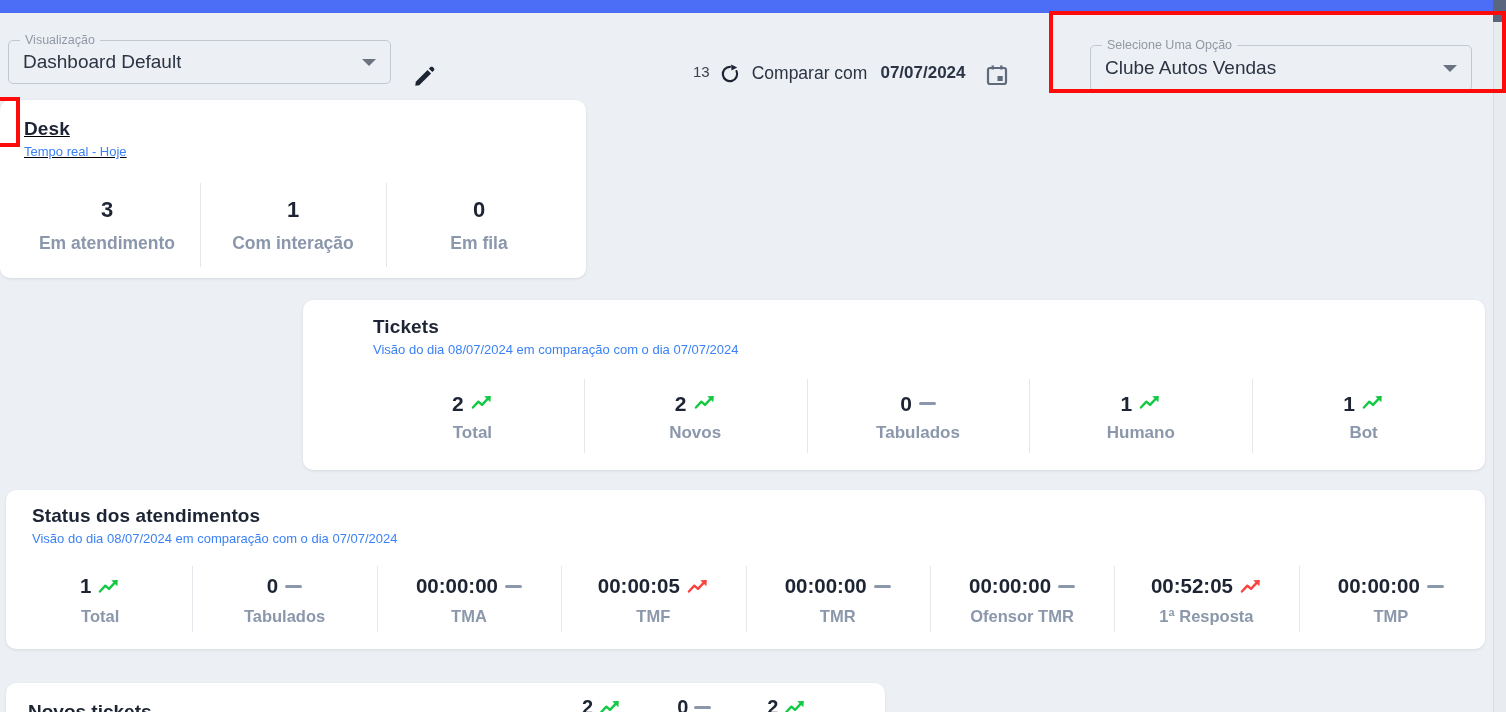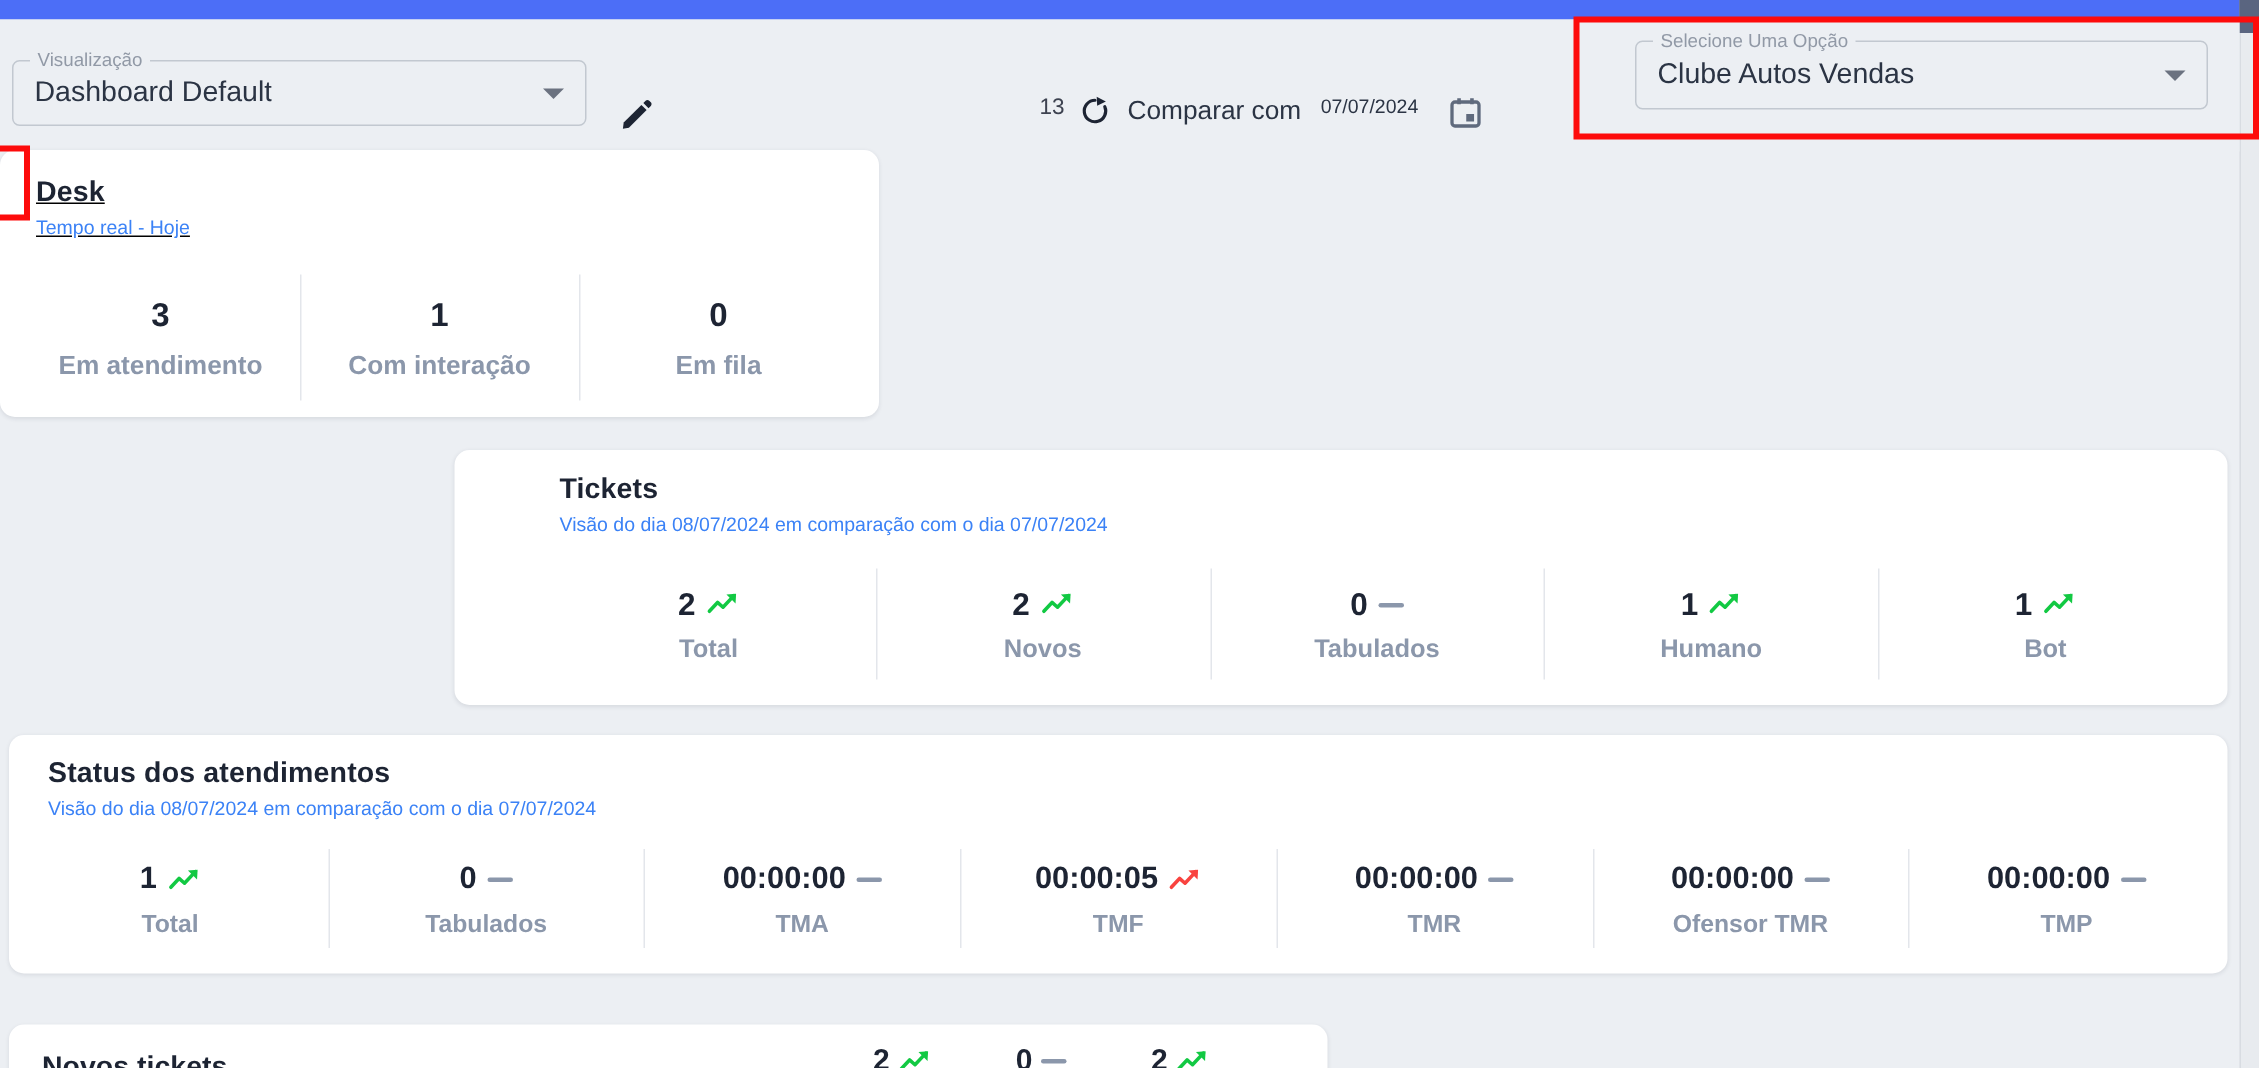--- a/index.html
+++ b/index.html
@@ -93,21 +93,21 @@
   .mui-select .caret {
     position: absolute;
     right: 14px;
     width: 0; height: 0;
     border-left: 7px solid transparent;
     border-right: 7px solid transparent;
     border-top: 7px solid #6b7280;
   }
 
   #viz-select { left: 8px; top: 27px; width: 383px; height: 44px; }
-  #unit-select { left: 1090px; top: 14px; width: 382px; height: 46px; }
+  #unit-select { left: 1090px; top: 32px; width: 382px; height: 46px; }
 
   .pencil-btn {
     position: absolute;
     left: 405px; top: 45px;
     width: 40px; height: 36px;
     display: flex; align-items: center; justify-content: center;
     cursor: pointer;
   }
 
   .compare-group {
@@ -122,23 +122,24 @@
     font-size: 15px;
     color: #3d4250;
   }
   .refresh-btn { cursor: pointer; display:flex; align-items:center; }
   .compare-label {
     font-size: 17.5px;
     color: #2b3444;
     margin-left: 2px;
   }
   .compare-date {
-    font-size: 13px;
+    font-size: 17px;
     color: #2b3444;
     margin-left: 4px;
+    font-weight: bold;
   }
   .calendar-btn { cursor: pointer; margin-left: 10px; display:flex; align-items:center;}
 
   
   .redbox {
     position: absolute;
     border: 4px solid #fd0b0b;
     pointer-events: none;
     z-index: 40;
   }
@@ -444,20 +445,32 @@
         </div>
         <div class="metric">
           <div class="metric-top">
             <span class="metric-value">00:00:00</span>
             <span class="flat-dash"></span>
           </div>
           <div class="metric-label">Ofensor TMR</div>
         </div>
         <div class="metric">
           <div class="metric-top">
+            <span class="metric-value">00:52:05</span>
+            <span class="trend-up-red">
+              <svg width="22" height="20" viewBox="0 0 24 22">
+                <path d="M2 16 L8 9.5 L12 13 L20 4.5" fill="none" stroke="#f9433f" stroke-width="2.6" stroke-linecap="round" stroke-linejoin="round"></path>
+                <path d="M14.5 3.6 L21.6 3.2 L21.2 10.3 Z" fill="#f9433f"></path>
+              </svg>
+            </span>
+          </div>
+          <div class="metric-label">1ª Resposta</div>
+        </div>
+        <div class="metric">
+          <div class="metric-top">
             <span class="metric-value">00:00:00</span>
             <span class="flat-dash"></span>
           </div>
           <div class="metric-label">TMP</div>
         </div>
       </div>
   </div>
 
   <div class="card" id="novos-card">
     <div class="inner">

